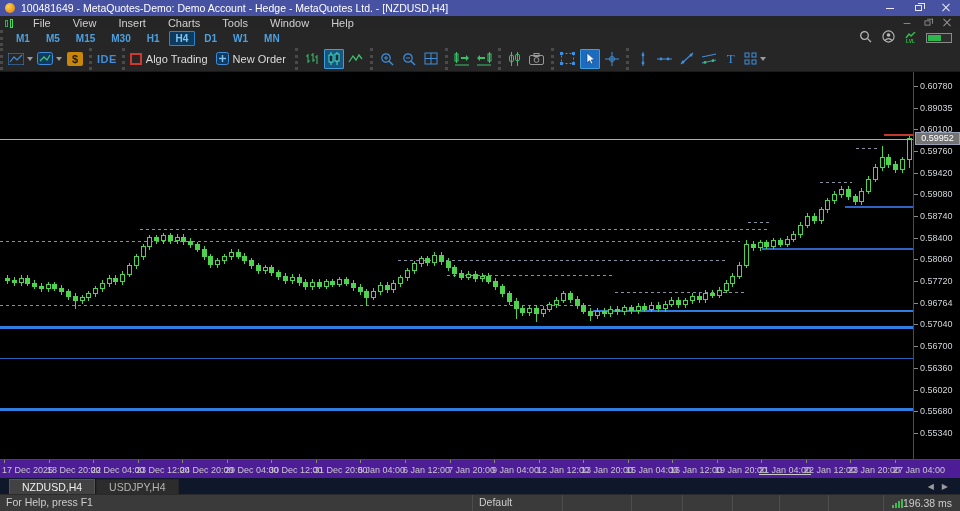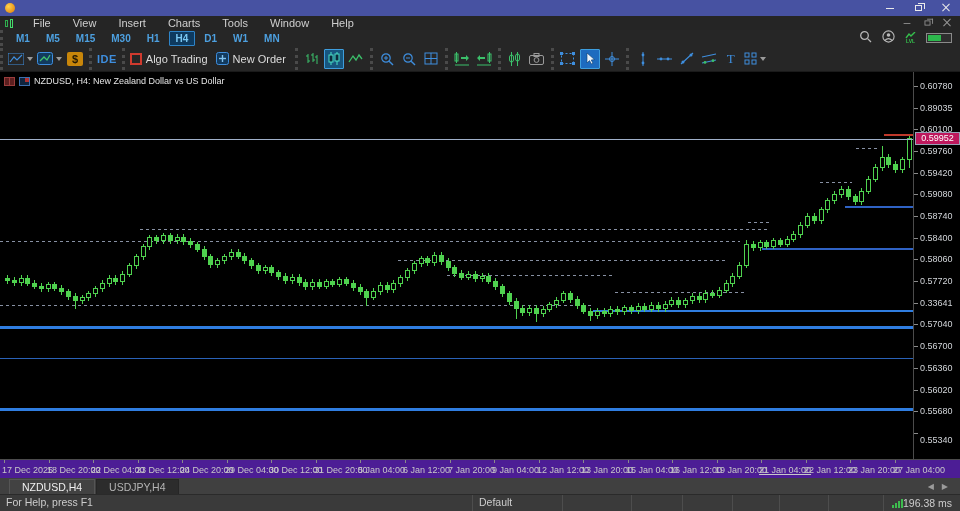--- a/index.html
+++ b/index.html
@@ -88,33 +88,33 @@
   .hdr-ico1:before { content:""; position:absolute; left:4px; top:0; bottom:0; width:1px; background:#9a3d3d; }
   .hdr-ico2 { width:11px; height:9px; border:1px solid #3e6fae; background:#10243d; position:relative; }
   .hdr-ico2:before { content:""; position:absolute; right:0; top:0; width:4px; height:4px; background:#b03030; }
   #price-axis {
     position:absolute; left:913px; top:0; width:47px; height:387px;
     border-left:1px solid #4b4b4b; background:#000;
   }
   .pa-label { position:absolute; left:6px; color:#d2d5d9; font-size:9px; font-family:"Liberation Sans",sans-serif; }
   .pa-tick { position:absolute; left:0; width:4px; height:1px; background:#8a8a8a; }
   #price-box {
-    position:absolute; left:1px; width:45px; height:13px; background:#be185d;
+    position:absolute; left:1px; width:45px; height:13px; background:#737373;
     border:1px solid #99a2b8; color:#fff; font-size:9px; line-height:11px; text-align:center;
   }
   #time-axis {
     position:absolute; left:0; top:387px; width:960px; height:19px;
     border-top:1px solid #4b4b4b; background:#4c1d95;
   }
   .ta-label { position:absolute; top:5px; color:#c8c8c8; font-size:9px; white-space:nowrap; }
   .ta-tick { position:absolute; top:0; width:1px; height:3px; background:#8a8a8a; }
   
   #tabbar {
     position:absolute; left:0; top:478px; width:960px; height:17px;
-    background:#404040; display:flex; align-items:flex-end; border-bottom:1px solid #2a2a2a;
+    background:#0f172a; display:flex; align-items:flex-end; border-bottom:1px solid #2a2a2a;
   }
   .chart-tab {
     height:15px; line-height:14px; padding:0 12px; font-size:10.5px; color:#b5b5b5;
     border:1px solid #262626; border-bottom:none; background:#2c2c2c; margin-left:1px; cursor:default;
   }
   .chart-tab.active { background:#424242; color:#f0f0f0; border-color:#555; }
   #tabbar .tab-arrows { margin-left:auto; display:flex; gap:8px; padding:0 12px 3px 0; color:#9a9a9a; font-size:8px; }
   
   #statusbar {
     position:absolute; left:0; top:495px; width:960px; height:16px;
@@ -128,20 +128,21 @@
   .sig i:nth-child(3){height:7px;} .sig i:nth-child(4){height:9px;}
   svg .crisp { shape-rendering:crispEdges; }
 </style>
 </head>
 <body>
 
 <div id="app">
 
   <div id="titlebar">
     <div class="app-ico"></div>
+    <div class="ttl">100481649 - MetaQuotes-Demo: Demo Account - Hedge - MetaQuotes Ltd. - [NZDUSD,H4]</div>
     <div class="winbtns">
       <div class="winbtn">
           <div class="glyph-min"></div>
         </div>
       <div class="winbtn">
           <div class="glyph-restore"></div>
         </div>
       <div class="winbtn">
           <div class="glyph-close"></div>
         </div>
@@ -699,25 +700,20 @@
           <rect x="886.5" y="85.43327841845122" width="4" height="7.013179571663855" fill="#4fd24f" stroke="#4fd24f" class="crisp"></rect>
           <line x1="895.5" y1="89.25864909390457" x2="895.5" y2="100.73476112026316" stroke="#4fd24f" stroke-width="1" class="crisp"></line>
           <rect x="893.5" y="92.44645799011508" width="4" height="5.100494233937567" fill="#4fd24f" stroke="#4fd24f" class="crisp"></rect>
           <line x1="902.5" y1="84.79571663920983" x2="902.5" y2="100.73476112026316" stroke="#4fd24f" stroke-width="1" class="crisp"></line>
           <rect x="900.5" y="87.98352553542036" width="4" height="9.56342668863229" fill="#000000" stroke="#4fd24f" class="crisp"></rect>
           <line x1="909.5" y1="62.481054365733335" x2="909.5" y2="95.63426688632632" stroke="#4fd24f" stroke-width="1" class="crisp"></line>
           <rect x="907.5" y="66.8164744645795" width="4" height="21.167051070840856" fill="#000000" stroke="#4fd24f" class="crisp"></rect>
           <line x1="0" y1="67.5" x2="913" y2="67.5" stroke="#9fb0c9" stroke-width="1" class="crisp"></line>
           <line x1="884" y1="62.5" x2="913" y2="62.5" stroke="#c0392b" stroke-width="2" class="crisp"></line>
         </svg>
-      <div id="chart-header">
-        <span class="hdr-ico1"></span>
-        <span class="hdr-ico2"></span>
-        <span>NZDUSD, H4:  New Zealand Dollar vs US Dollar</span>
-      </div>
     </div>
     <div id="price-axis">
         <div class="pa-tick" style="top: 14px;"></div>
         <div class="pa-label" style="top: 9px;">0.60780</div>
         <div class="pa-tick" style="top: 36px;"></div>
         <div class="pa-label" style="top: 31px;">0.89035</div>
         <div class="pa-tick" style="top: 57px;"></div>
         <div class="pa-label" style="top: 52px;">0.60100</div>
         <div class="pa-tick" style="top: 79px;"></div>
         <div class="pa-label" style="top: 74px;">0.59760</div>
@@ -727,33 +723,33 @@
         <div class="pa-label" style="top: 117px;">0.59080</div>
         <div class="pa-tick" style="top: 144px;"></div>
         <div class="pa-label" style="top: 139px;">0.58740</div>
         <div class="pa-tick" style="top: 166px;"></div>
         <div class="pa-label" style="top: 161px;">0.58400</div>
         <div class="pa-tick" style="top: 187px;"></div>
         <div class="pa-label" style="top: 182px;">0.58060</div>
         <div class="pa-tick" style="top: 209px;"></div>
         <div class="pa-label" style="top: 204px;">0.57720</div>
         <div class="pa-tick" style="top: 231px;"></div>
-        <div class="pa-label" style="top: 226px;">0.33641</div>
+        <div class="pa-label" style="top: 226px;">0.96764</div>
         <div class="pa-tick" style="top: 252px;"></div>
         <div class="pa-label" style="top: 247px;">0.57040</div>
         <div class="pa-tick" style="top: 274px;"></div>
         <div class="pa-label" style="top: 269px;">0.56700</div>
         <div class="pa-tick" style="top: 296px;"></div>
         <div class="pa-label" style="top: 291px;">0.56360</div>
         <div class="pa-tick" style="top: 318px;"></div>
         <div class="pa-label" style="top: 313px;">0.56020</div>
         <div class="pa-tick" style="top: 339px;"></div>
         <div class="pa-label" style="top: 334px;">0.55680</div>
         <div class="pa-tick" style="top: 361px;"></div>
-        <div class="pa-label" style="top: 356px; margin-top: 7px;">0.55340</div>
+        <div class="pa-label" style="top: 356px;">0.55340</div>
         <div id="price-box" style="top: 60px;">0.59952</div>
       </div>
     <div id="time-axis">
         <div class="ta-tick" style="left: 4px;"></div>
         <div class="ta-label" style="left: 2px;">17 Dec 2025</div>
         <div class="ta-tick" style="left: 49px;"></div>
         <div class="ta-label" style="left: 47px;">18 Dec 20:00</div>
         <div class="ta-tick" style="left: 93px;"></div>
         <div class="ta-label" style="left: 91px;">22 Dec 04:00</div>
         <div class="ta-tick" style="left: 138px;"></div>

